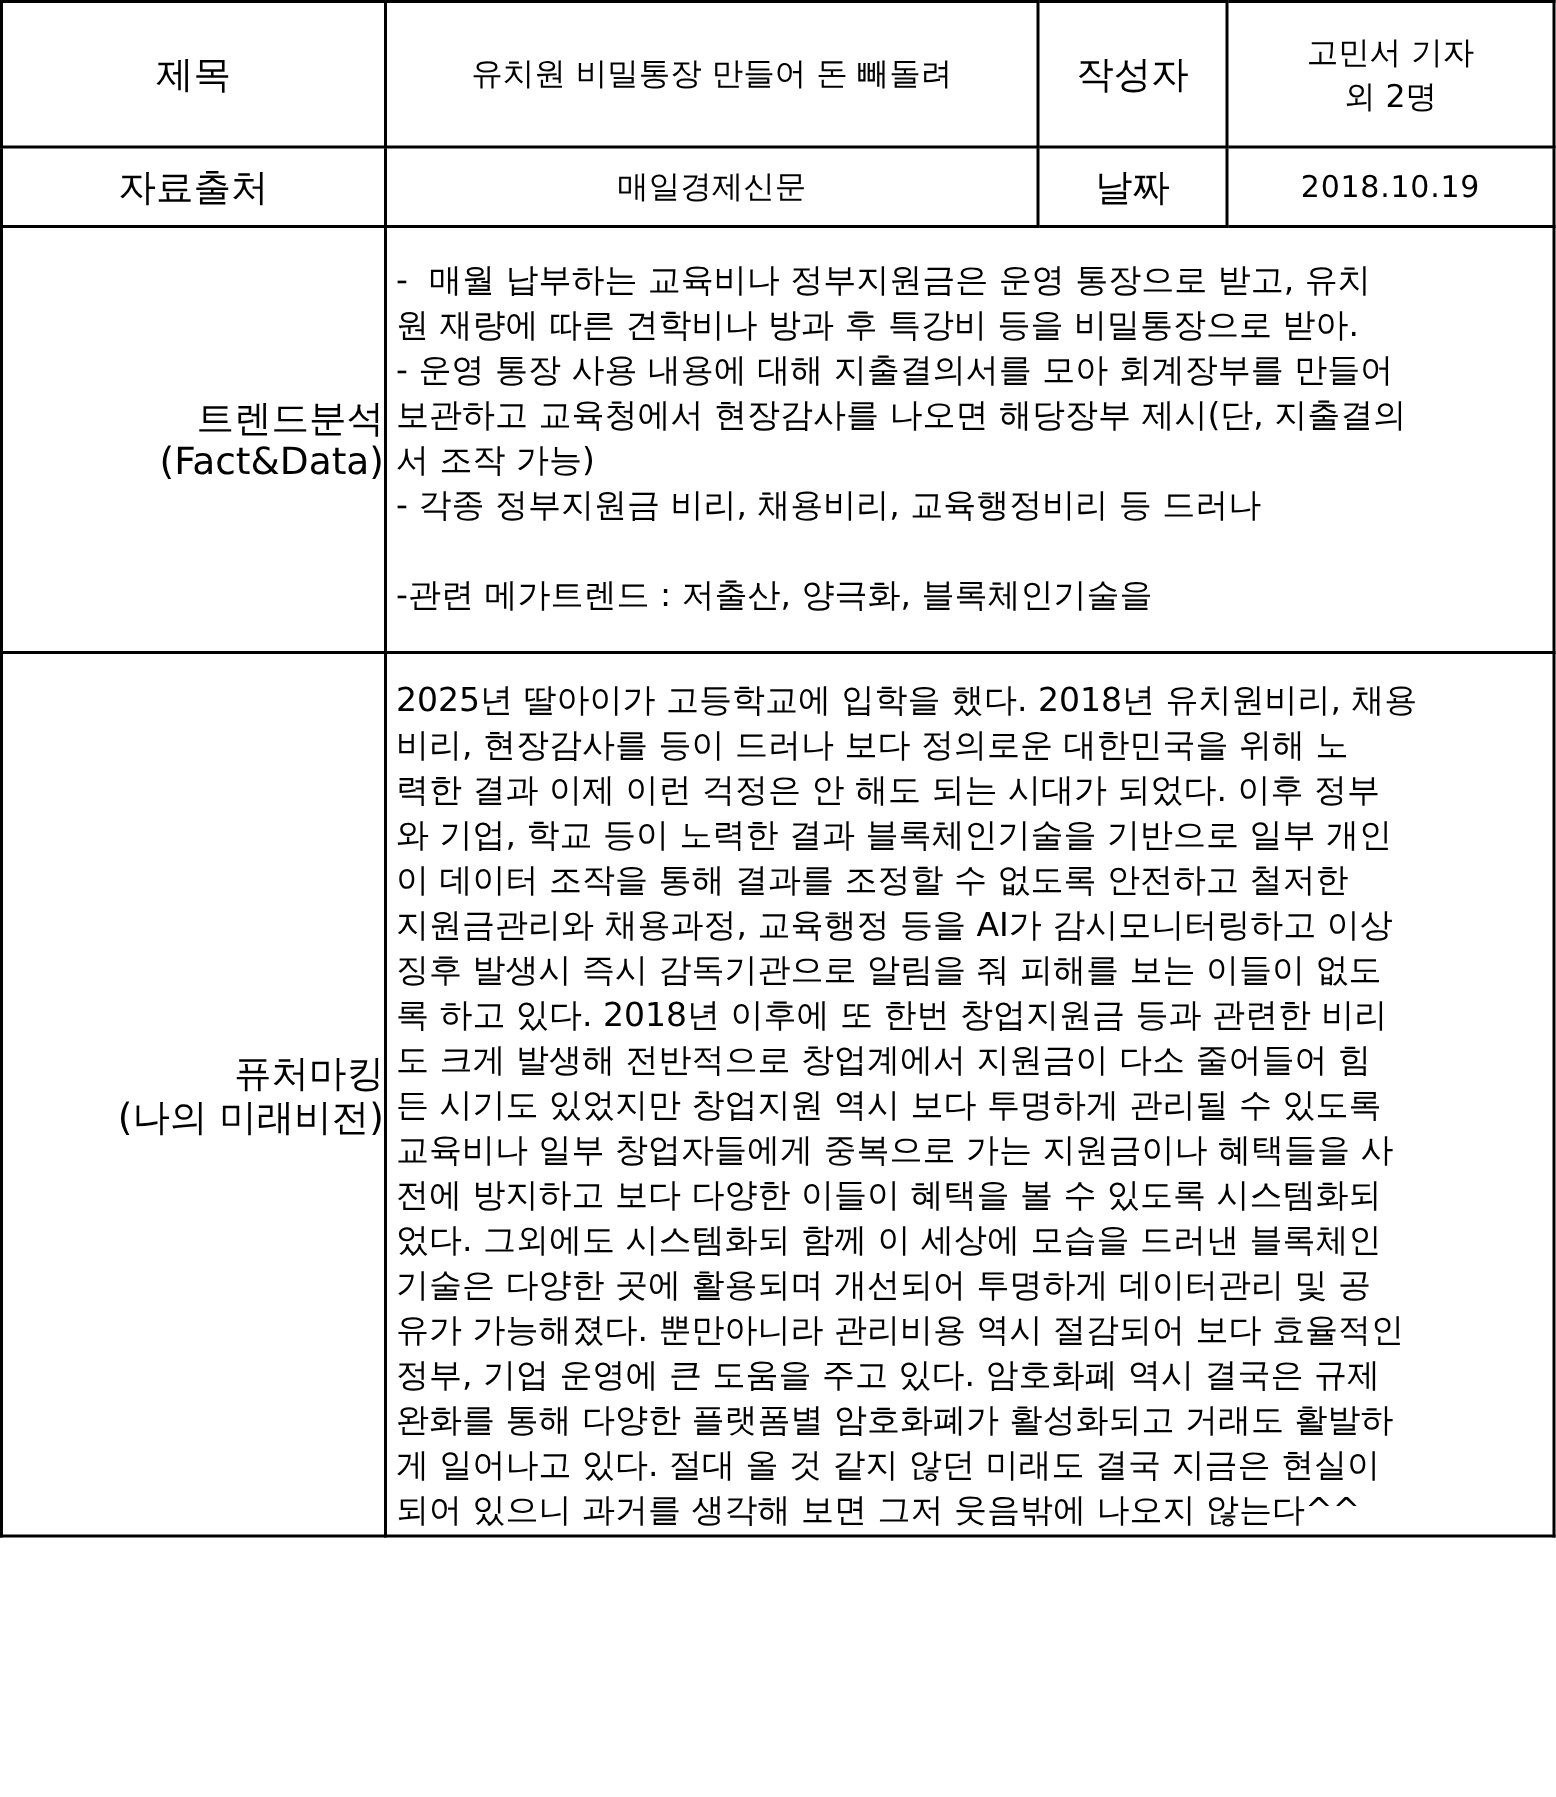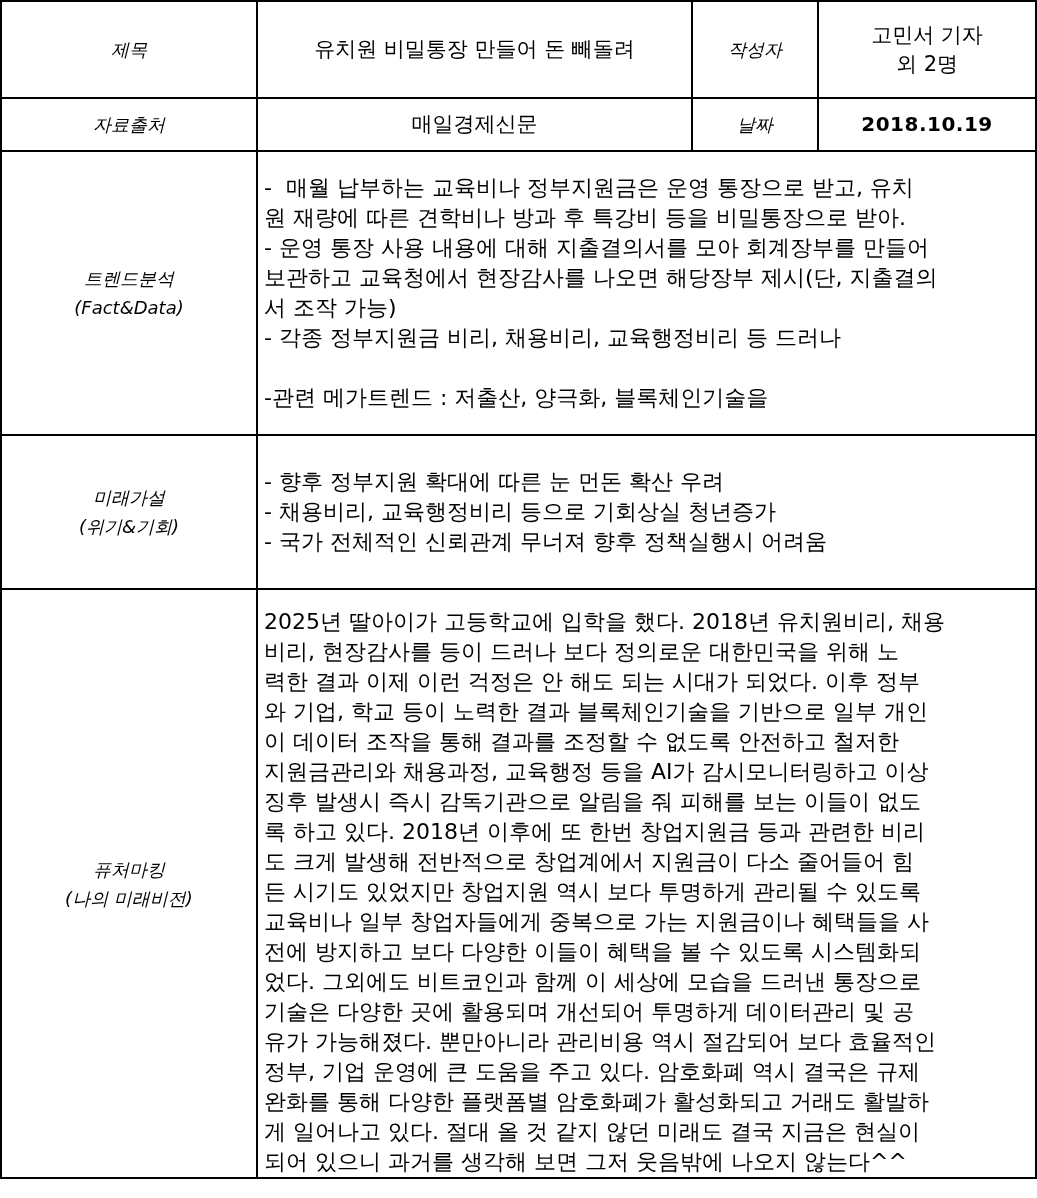--- a/index.html
+++ b/index.html
@@ -27,32 +27,30 @@
       border: 2px solid #000;
       padding: 0;
       vertical-align: middle;
       text-align: center;
       font-size: 21px;
       line-height: 29px;
       font-weight: normal;
       overflow: hidden;
     }
     .sheet td.label {
-      font-size: 18px;
+      font-size: 25px;
       line-height: 29px;
-      font-style: italic;
     }
     .sheet td.meta-value {
       font-size: 21px;
     }
     .sheet td.date-value {
       font-family: "DejaVu Sans", sans-serif;
       font-size: 20px;
       letter-spacing: 0.5px;
-      font-weight: bold;
     }
     .sheet td.body-cell {
       text-align: left;
       vertical-align: middle;
       padding: 0 6px 0 6px;
       font-size: 22px;
       line-height: 30px;
       word-break: keep-all;
       overflow-wrap: break-word;
       margin-top: 46px;
@@ -67,20 +65,21 @@
     }
     .line {
       display: block;
       white-space: pre;
     }
     .line.spacer {
       height: 30px;
     }
     .label .line {
       white-space: nowrap;
+      text-align: right;
     }
   </style>
 </head>
 <body>
 
 <table class="sheet">
   <colgroup>
     <col style="width:256px">
     <col style="width:435px">
     <col style="width:126px">
@@ -115,51 +114,40 @@
         <span class="line">원 재량에 따른 견학비나 방과 후 특강비 등을 비밀통장으로 받아.</span>
         <span class="line">- 운영 통장 사용 내용에 대해 지출결의서를 모아 회계장부를 만들어</span>
         <span class="line">보관하고 교육청에서 현장감사를 나오면 해당장부 제시(단, 지출결의</span>
         <span class="line">서 조작 가능)</span>
         <span class="line">- 각종 정부지원금 비리, 채용비리, 교육행정비리 등 드러나</span>
         <span class="line spacer"></span>
         <span class="line">-관련 메가트렌드 : 저출산, 양극화, 블록체인기술을</span>
       </td>
     </tr>
 
-    <tr style="height:154px">
-      <td class="label">
-        <span class="line">미래가설</span>
-        <span class="line">(위기&amp;기회)</span>
-      </td>
-      <td class="body-cell" colspan="3">
-        <span class="line">- 향후 정부지원 확대에 따른 눈 먼돈 확산 우려</span>
-        <span class="line">- 채용비리, 교육행정비리 등으로 기회상실 청년증가</span>
-        <span class="line">- 국가 전체적인 신뢰관계 무너져 향후 정책실행시 어려움</span>
-      </td>
-    </tr>
 
     <tr style="height:584px">
       <td class="label">
         <span class="line">퓨처마킹</span>
         <span class="line">(나의 미래비전)</span>
       </td>
       <td class="vision-cell" colspan="3">
         <span class="line">2025년 딸아이가 고등학교에 입학을 했다. 2018년 유치원비리, 채용</span>
         <span class="line">비리, 현장감사를 등이 드러나 보다 정의로운 대한민국을 위해 노</span>
         <span class="line">력한 결과 이제 이런 걱정은 안 해도 되는 시대가 되었다. 이후 정부</span>
         <span class="line">와 기업, 학교 등이 노력한 결과 블록체인기술을 기반으로 일부 개인</span>
         <span class="line">이 데이터 조작을 통해 결과를 조정할 수 없도록 안전하고 철저한</span>
         <span class="line">지원금관리와 채용과정, 교육행정 등을 AI가 감시모니터링하고 이상</span>
         <span class="line">징후 발생시 즉시 감독기관으로 알림을 줘 피해를 보는 이들이 없도</span>
         <span class="line">록 하고 있다. 2018년 이후에 또 한번 창업지원금 등과 관련한 비리</span>
         <span class="line">도 크게 발생해 전반적으로 창업계에서 지원금이 다소 줄어들어 힘</span>
         <span class="line">든 시기도 있었지만 창업지원 역시 보다 투명하게 관리될 수 있도록</span>
         <span class="line">교육비나 일부 창업자들에게 중복으로 가는 지원금이나 혜택들을 사</span>
         <span class="line">전에 방지하고 보다 다양한 이들이 혜택을 볼 수 있도록 시스템화되</span>
-        <span class="line">었다. 그외에도 비트코인과 함께 이 세상에 모습을 드러낸 통장으로</span>
+        <span class="line">었다. 그외에도 시스템화되 함께 이 세상에 모습을 드러낸 블록체인</span>
         <span class="line">기술은 다양한 곳에 활용되며 개선되어 투명하게 데이터관리 및 공</span>
         <span class="line">유가 가능해졌다. 뿐만아니라 관리비용 역시 절감되어 보다 효율적인</span>
         <span class="line">정부, 기업 운영에 큰 도움을 주고 있다. 암호화폐 역시 결국은 규제</span>
         <span class="line">완화를 통해 다양한 플랫폼별 암호화폐가 활성화되고 거래도 활발하</span>
         <span class="line">게 일어나고 있다. 절대 올 것 같지 않던 미래도 결국 지금은 현실이</span>
         <span class="line">되어 있으니 과거를 생각해 보면 그저 웃음밖에 나오지 않는다^^</span>
       </td>
     </tr>
   </tbody>
 </table>

